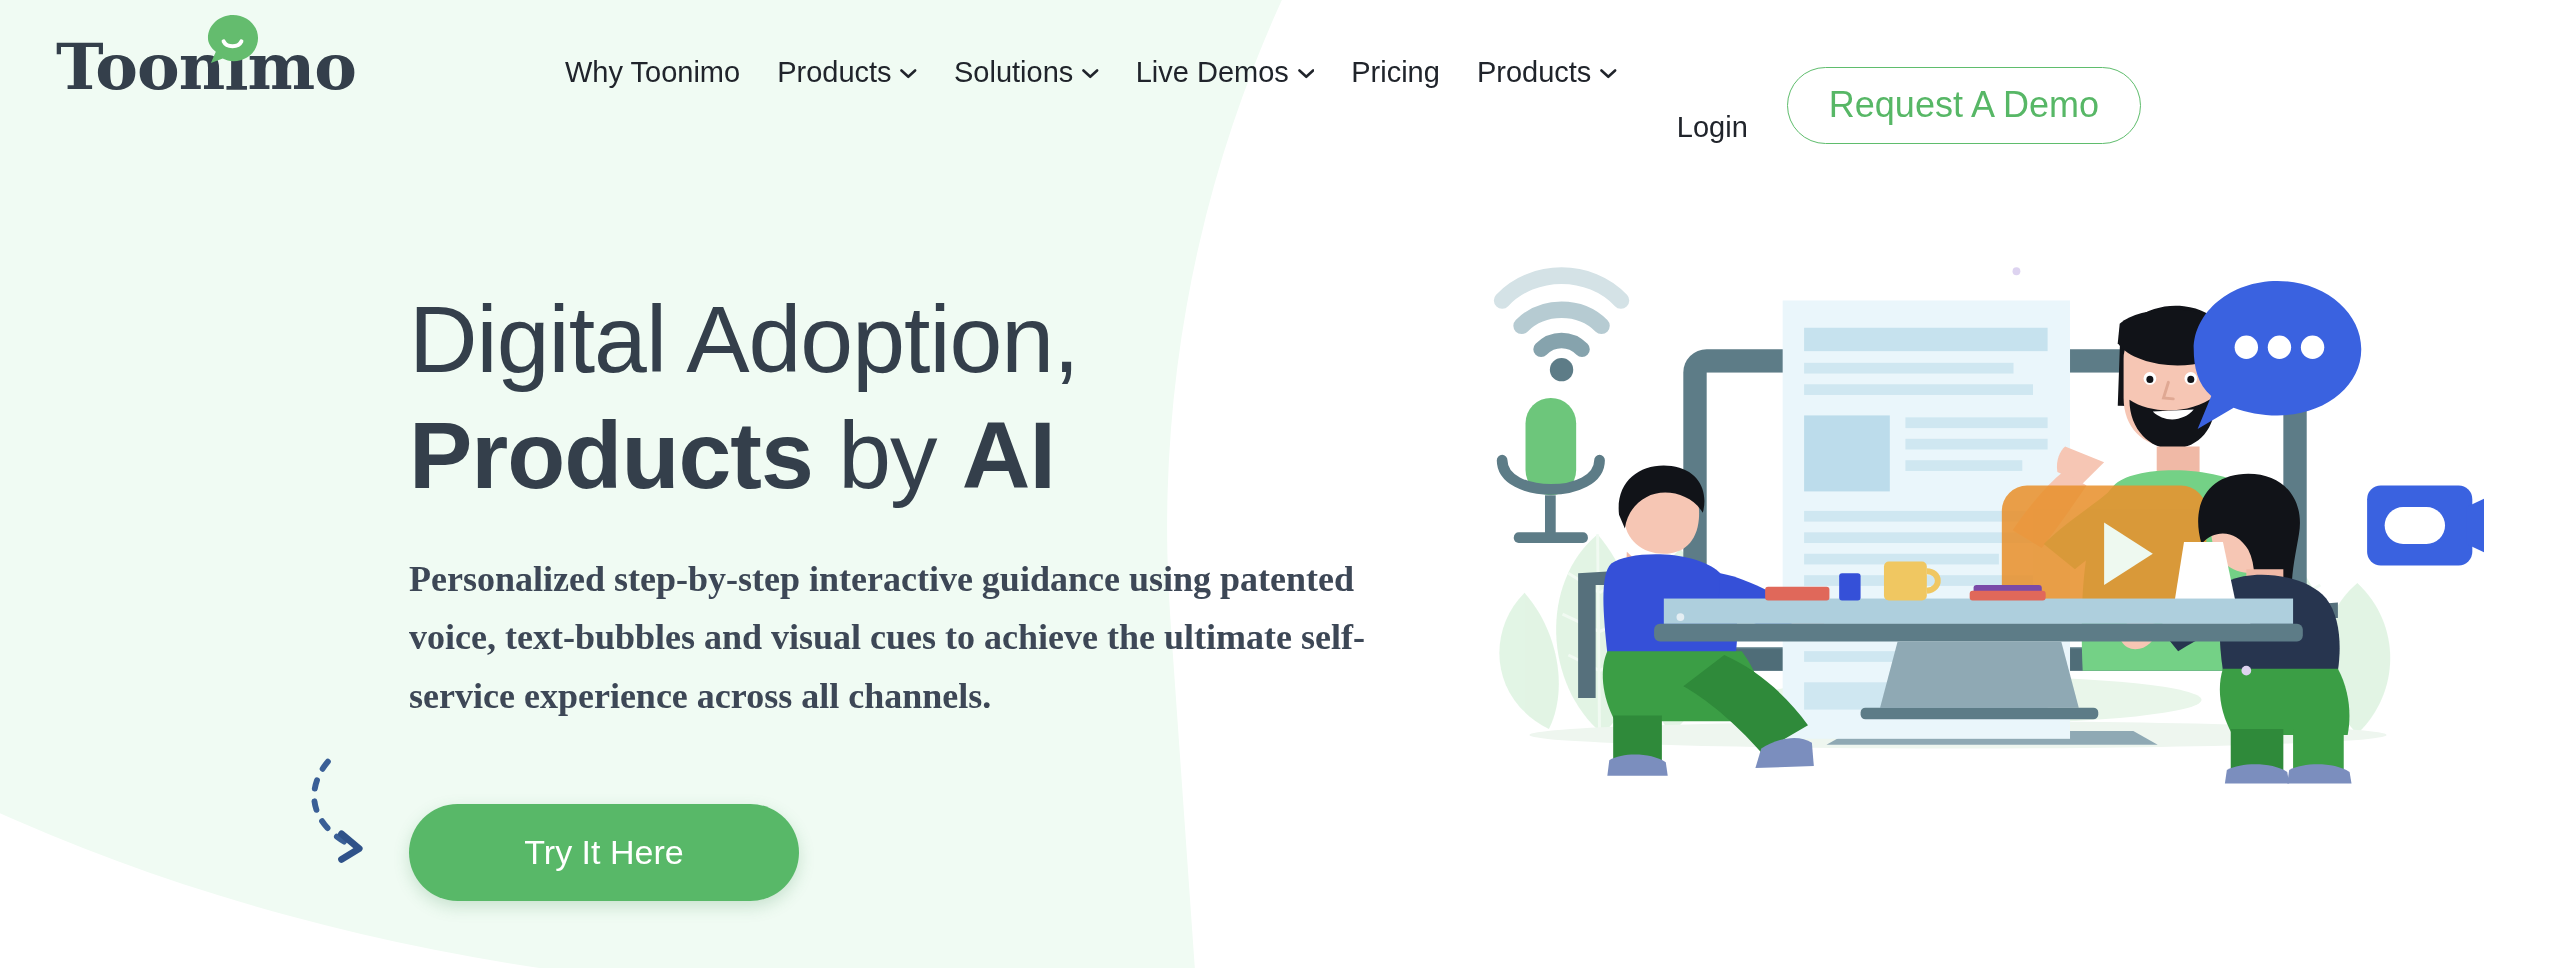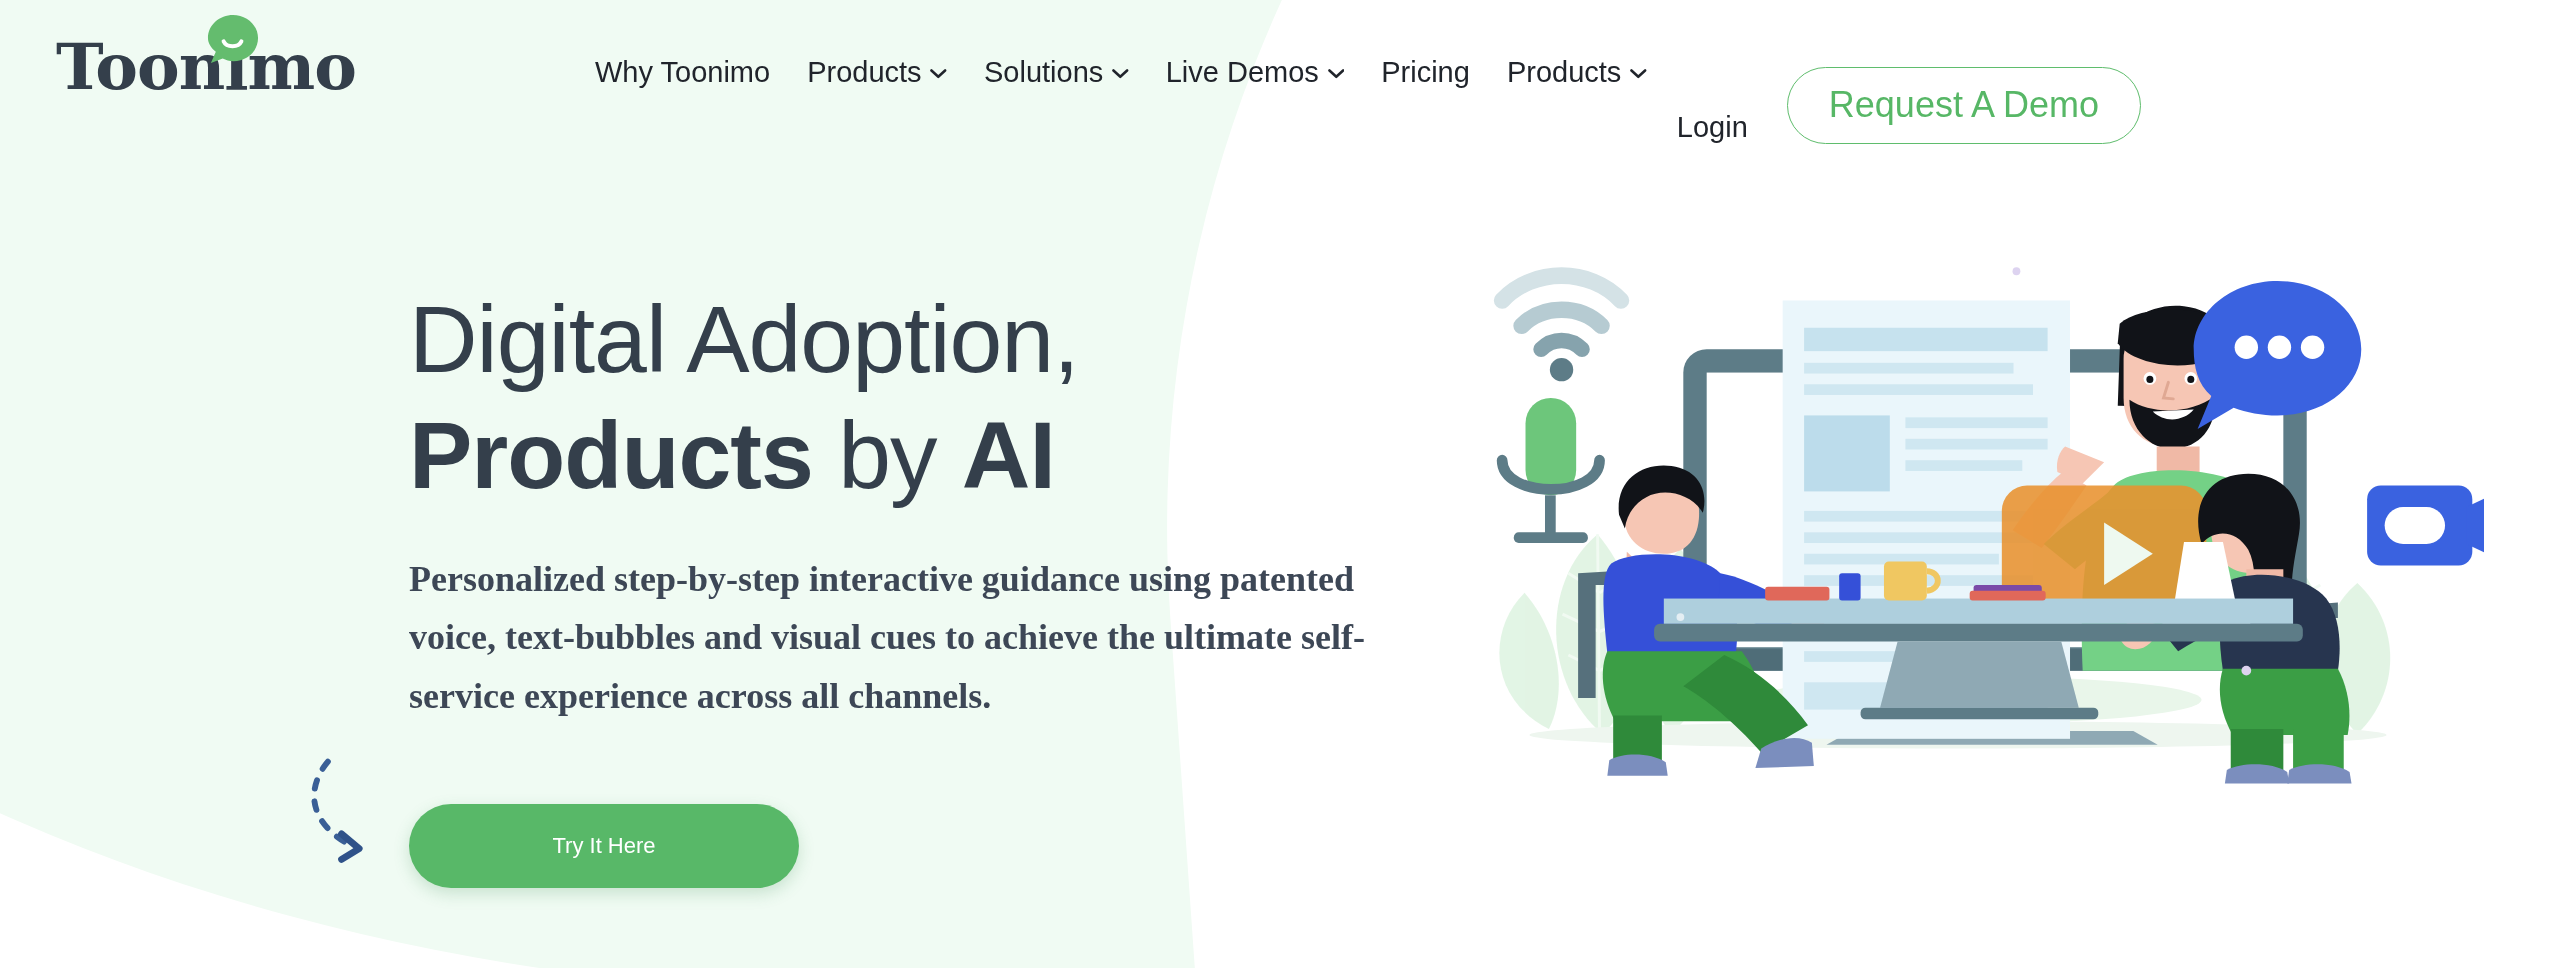--- a/index.html
+++ b/index.html
@@ -58,21 +58,21 @@
     line-height: 1;
     white-space: nowrap;
   }
   .logo-bubble {
     position: absolute; left: 177px; top: 5.8px;
     width: 54px; height: 54px;
     z-index: 2;
   }
 
   .nav {
-    position: absolute; left: 595px; top: 0;
+    position: absolute; left: 565px; top: 0;
     height: 144px;
     display: flex; align-items: center; gap: 37px;
     z-index: 41;
   }
   .nav-item {
     display: flex; align-items: center; gap: 8.8px;
     font-size: 29px;
     color: #20242b;
     cursor: pointer;
     white-space: nowrap;
@@ -133,21 +133,21 @@
   }
 
   .cta {
     position: absolute; left: 409px; top: 804px;
     z-index: 30;
   }
   .cta-btn {
     background: #58b868;
     color: #ffffff;
     border: none;
-    font-size: 22px;
+    font-size: 34px;
     padding: 29px 0;
     width: 390px;
     border-radius: 51px;
     cursor: pointer;
     font-family: inherit;
     box-shadow: 0 5.8px 15.6px rgba(60,140,80,0.22);
   }
 
   .arrow-doodle {
     position: absolute; left: 281px; top: 748px;

